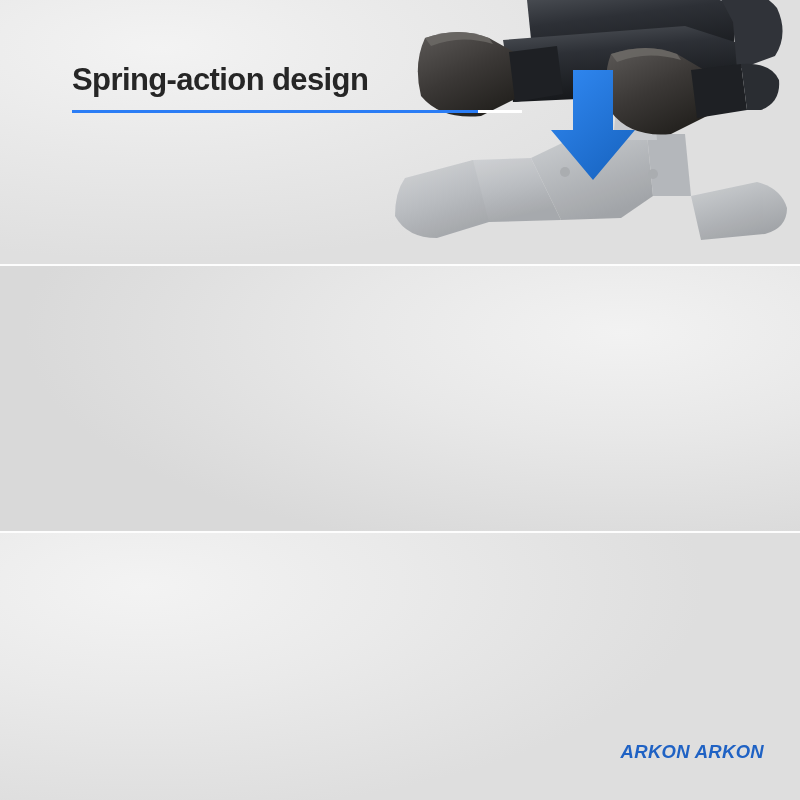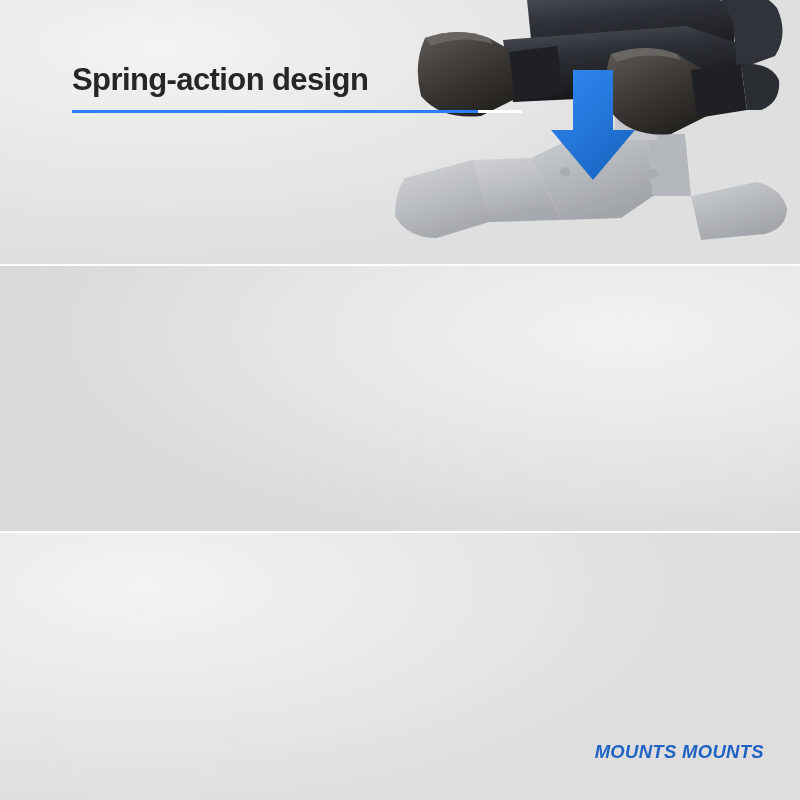--- a/index.html
+++ b/index.html
@@ -197,16 +197,16 @@
   <section class="panel" id="panel-2">
     <div class="panel-bg"></div>
 
   </section>
 
   <div class="panel-divider" id="divider-2"></div>
 
   <section class="panel" id="panel-3">
     <div class="panel-bg"></div>
 
-    <div class="logo-brand">MOUNTS MOUNTS</div>
+    <div class="logo-brand">ARKON ARKON</div>
   </section>
 
 </div>
 
 </body></html>

